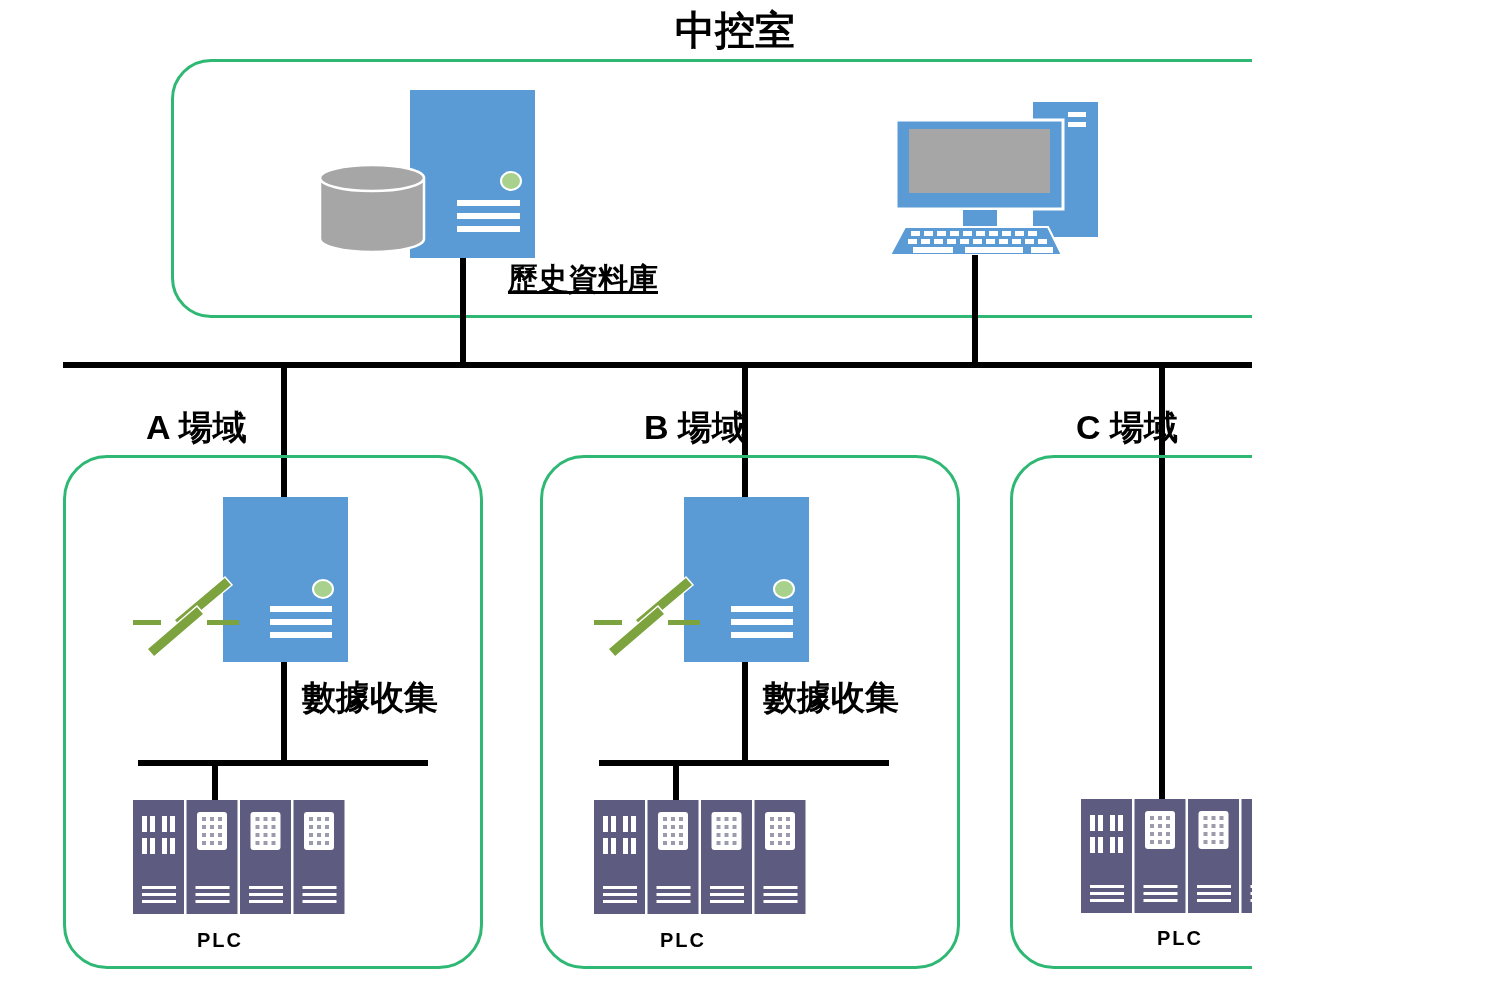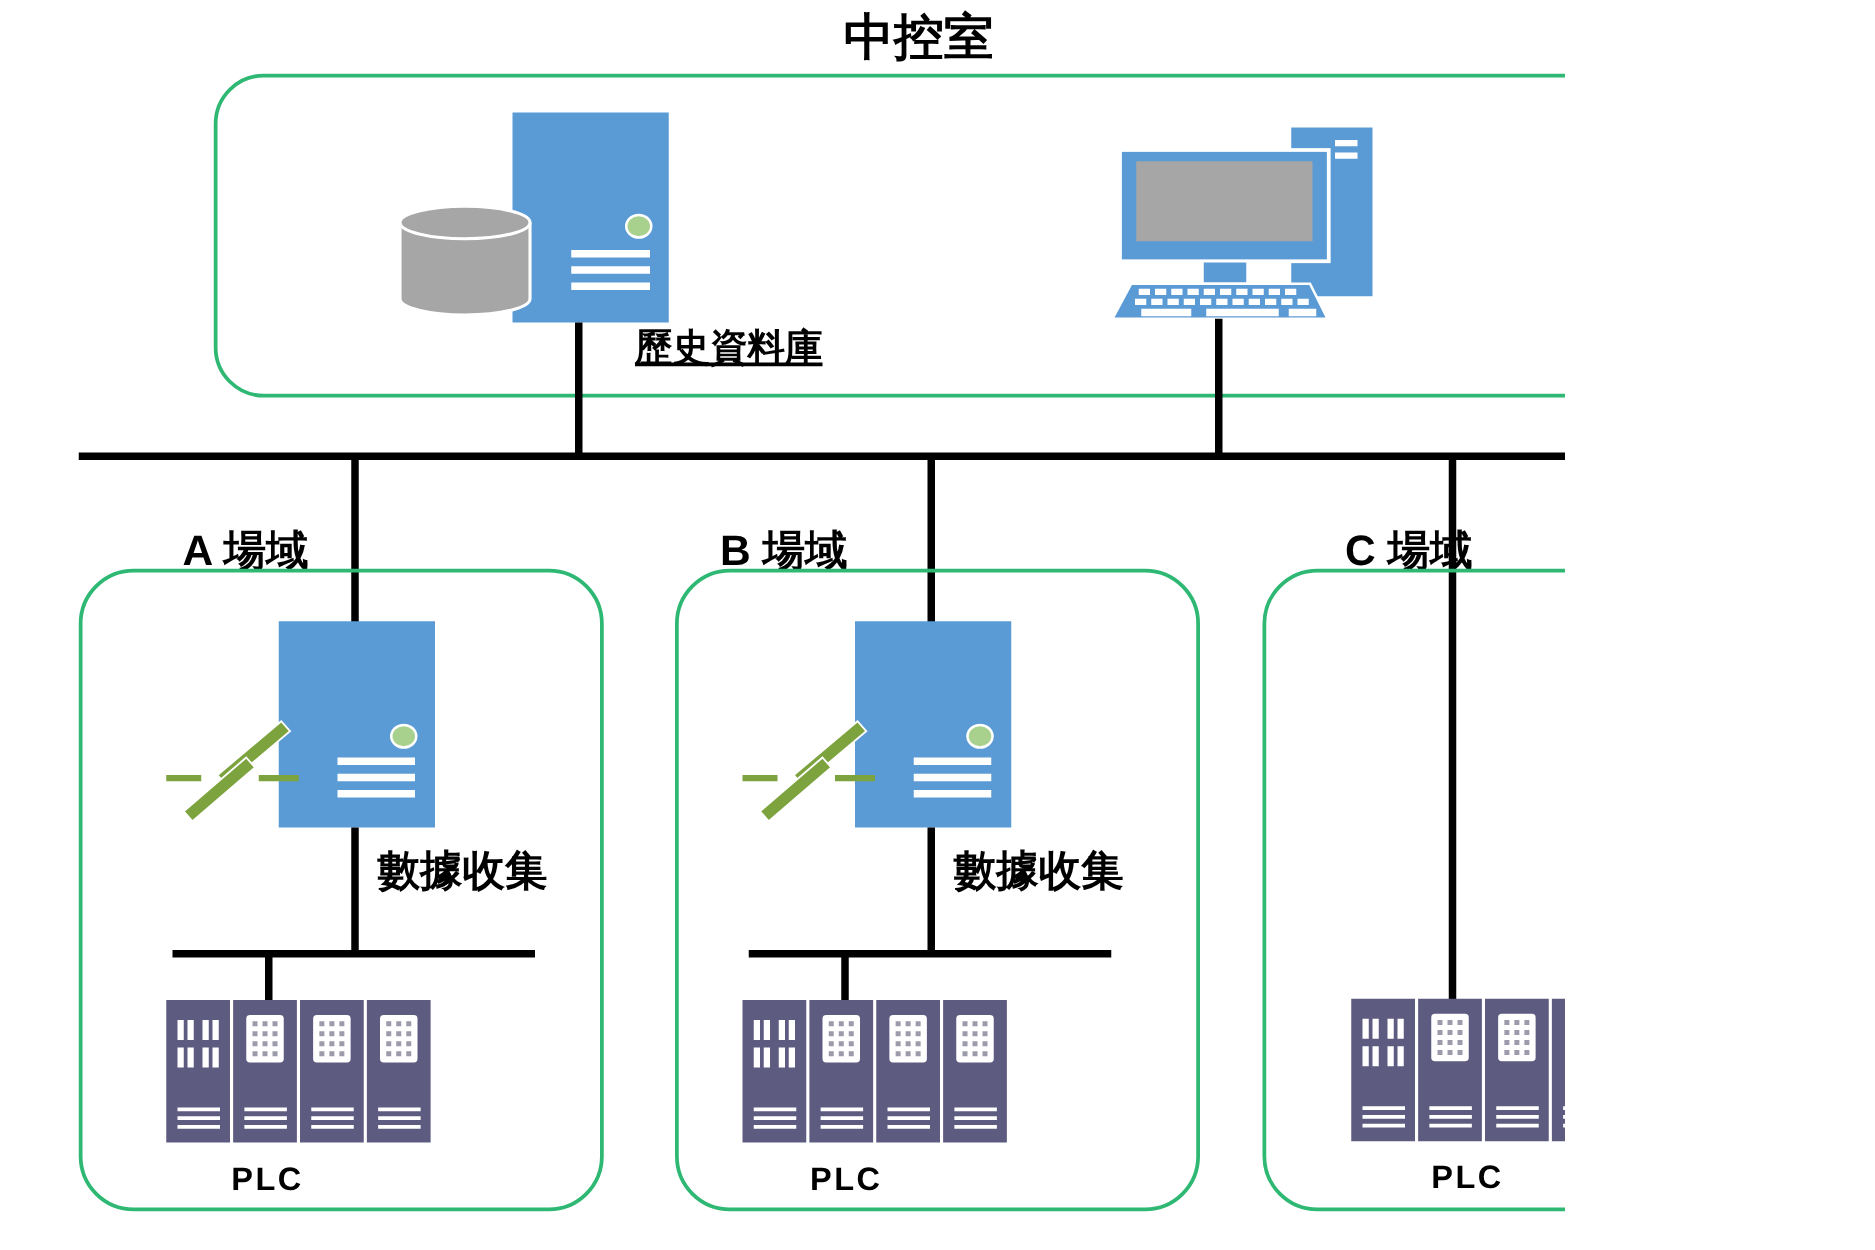--- a/index.html
+++ b/index.html
@@ -11,24 +11,24 @@
     position:relative;width:1252px;height:1000px;background:var(--bg);
     font-family:"Liberation Sans","DejaVu Sans",sans-serif;color:var(--ink);
     overflow:hidden;
   }
   .abs{position:absolute;}
   .roundbox{position:absolute;border:3px solid var(--accent);border-radius:44px;background:transparent;}
   .hline{position:absolute;background:var(--ink);height:6px;}
   .vline{position:absolute;background:var(--ink);width:6px;}
   .lbl{position:absolute;font-weight:bold;white-space:nowrap;line-height:1;}
   .title{font-size:40px;}
-  .zone-lbl{font-size:34px;margin-top:14px;}
+  .zone-lbl{font-size:34px;}
   .dev-lbl{font-size:30px;}
   .col-lbl{font-size:34px;}
-  .plc-lbl{font-size:26px;font-weight:600;letter-spacing:2px;text-align:left;width:70px;}
+  .plc-lbl{font-size:20px;font-weight:600;letter-spacing:2px;text-align:center;width:70px;}
   svg{position:absolute;display:block;overflow:visible;}
 </style>
 </head>
 <body>
 
 <div id="canvas">
 
   <div class="lbl title abs" style="left:585px;top:10px;width:300px;text-align:center;">中控室</div>
 
   <div class="roundbox" style="left:171px;top:59px;width:1142px;height:253px;border-radius:40px;"></div>
@@ -85,21 +85,21 @@
   </svg>
   <div class="vline" style="left:972px;top:255px;height:113px;"></div>
 
   <div class="hline" style="left:63px;top:362px;width:1370px;"></div>
 
   <div class="vline" style="left:281px;top:365px;height:134px;"></div>
   <div class="vline" style="left:742px;top:365px;height:134px;"></div>
   <div class="vline" style="left:1159px;top:365px;height:436px;"></div>
 
   <div class="lbl zone-lbl abs" style="left:146px;top:410px;">A 場域</div>
-  <div class="lbl zone-lbl abs" style="left:576px;top:410px;">B 場域</div>
+  <div class="lbl zone-lbl abs" style="left:644px;top:410px;">B 場域</div>
   <div class="lbl zone-lbl abs" style="left:1076px;top:410px;">C 場域</div>
 
   <div class="roundbox" style="left:63px;top:455px;width:414px;height:508px;"></div>
 
   <svg class="abs" style="left:223px;top:497px;" width="125" height="165" viewBox="0 0 125 165">
     <rect x="0" y="0" width="125" height="165" fill="var(--blue)"></rect>
     <ellipse cx="100" cy="92" rx="10" ry="9" fill="var(--led)" stroke="#ffffff" stroke-width="2"></ellipse>
     <rect x="47" y="109" width="62" height="6" fill="#ffffff"></rect>
     <rect x="47" y="122" width="62" height="6" fill="#ffffff"></rect>
     <rect x="47" y="135" width="62" height="6" fill="#ffffff"></rect>

